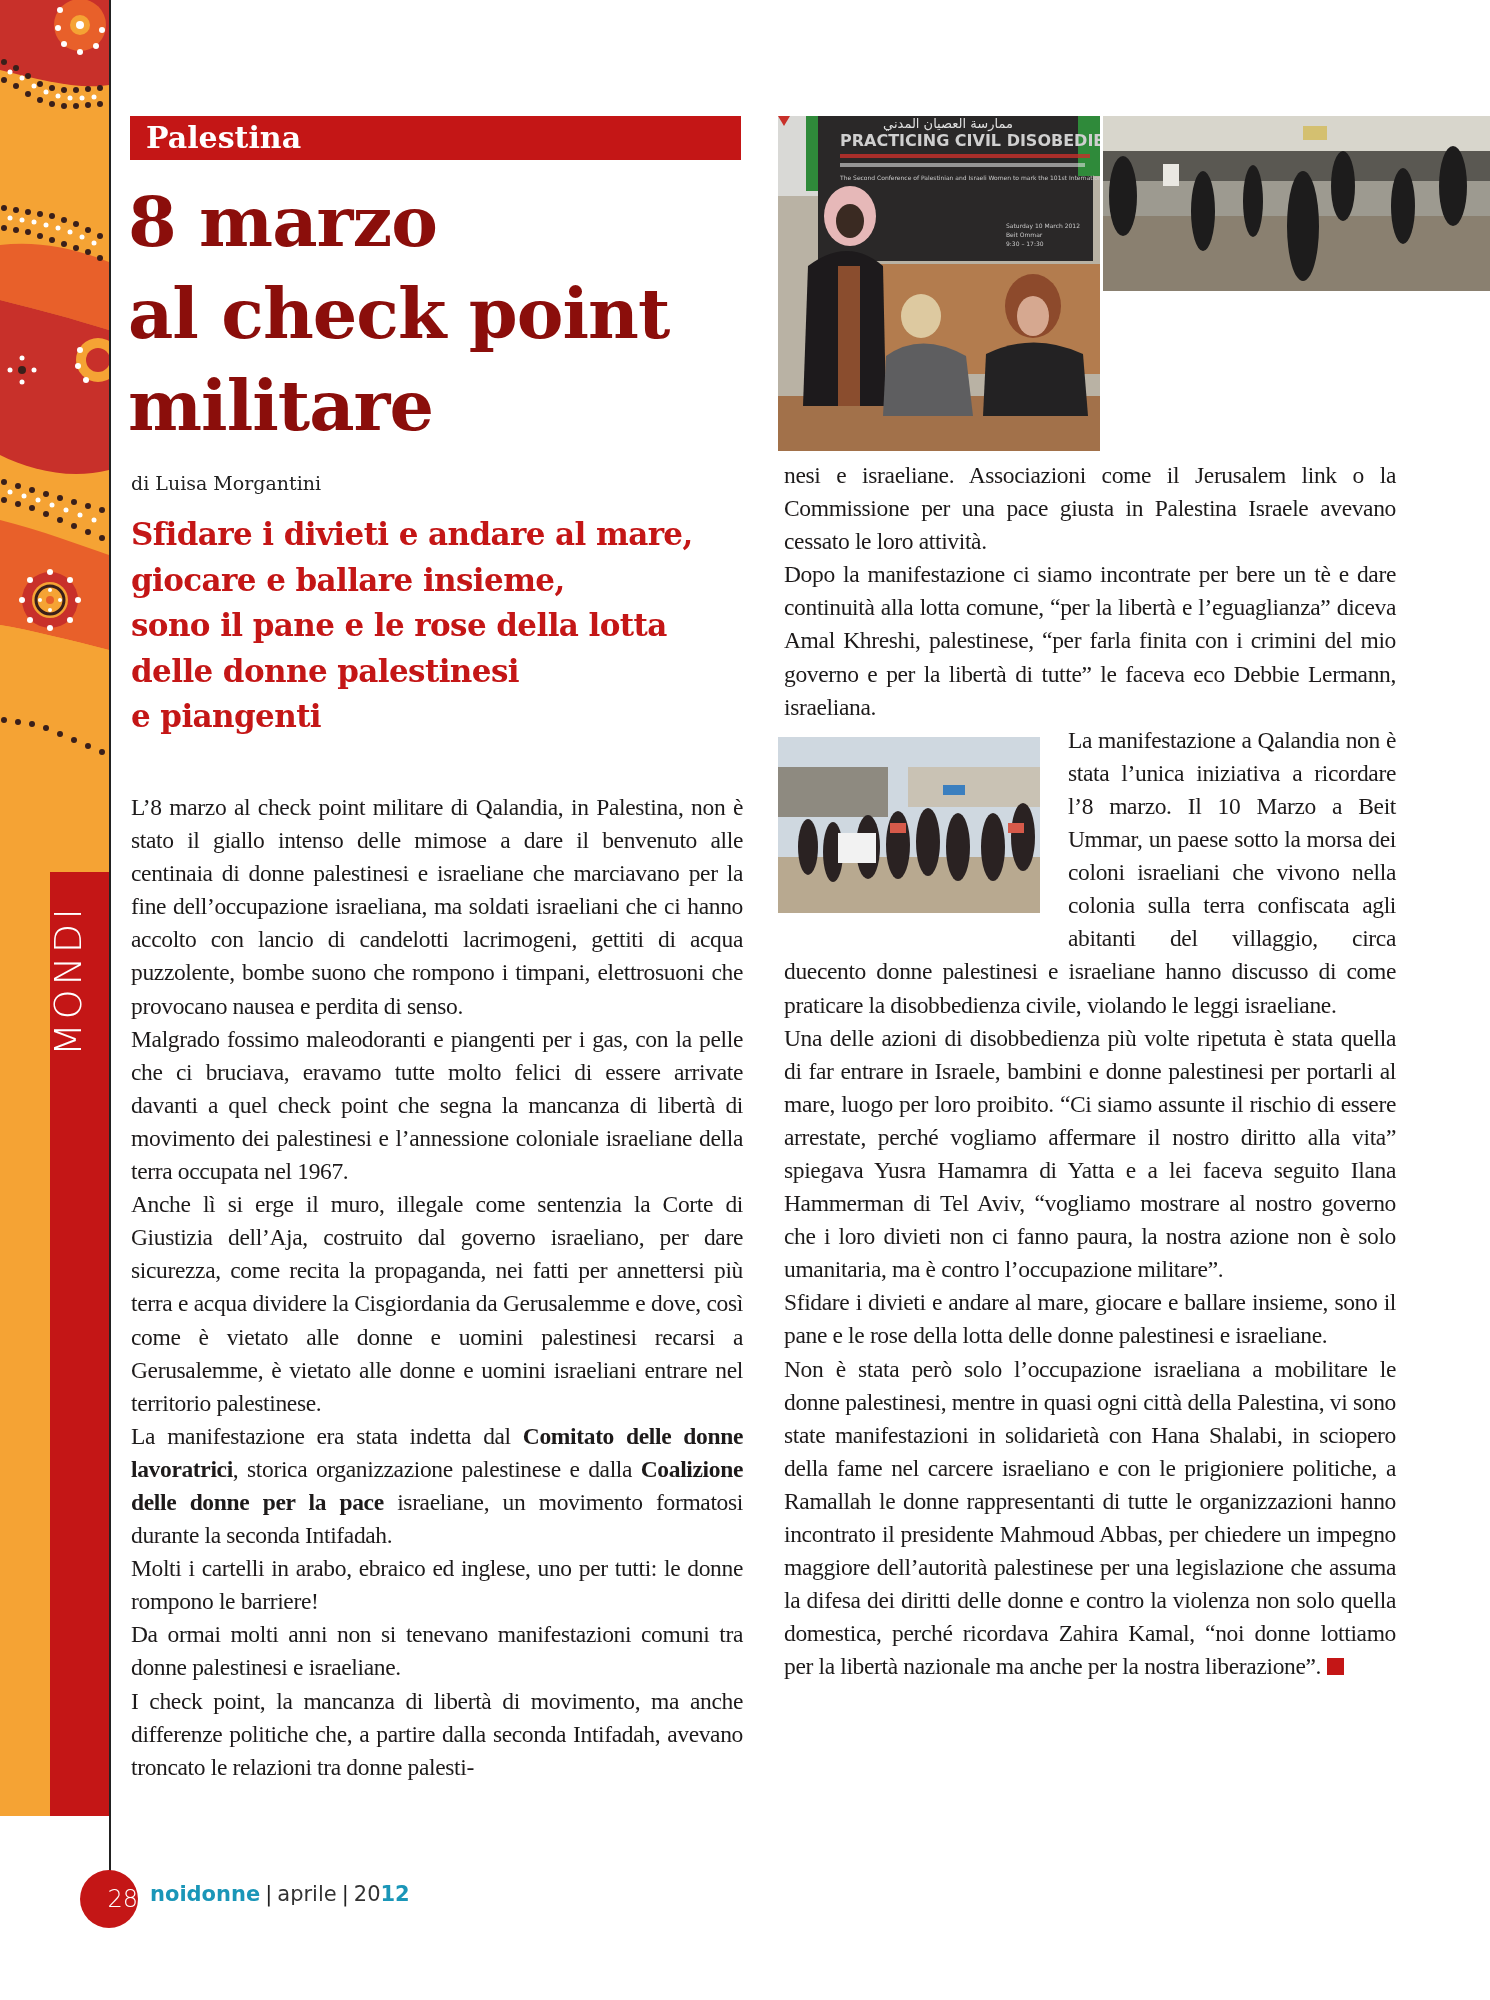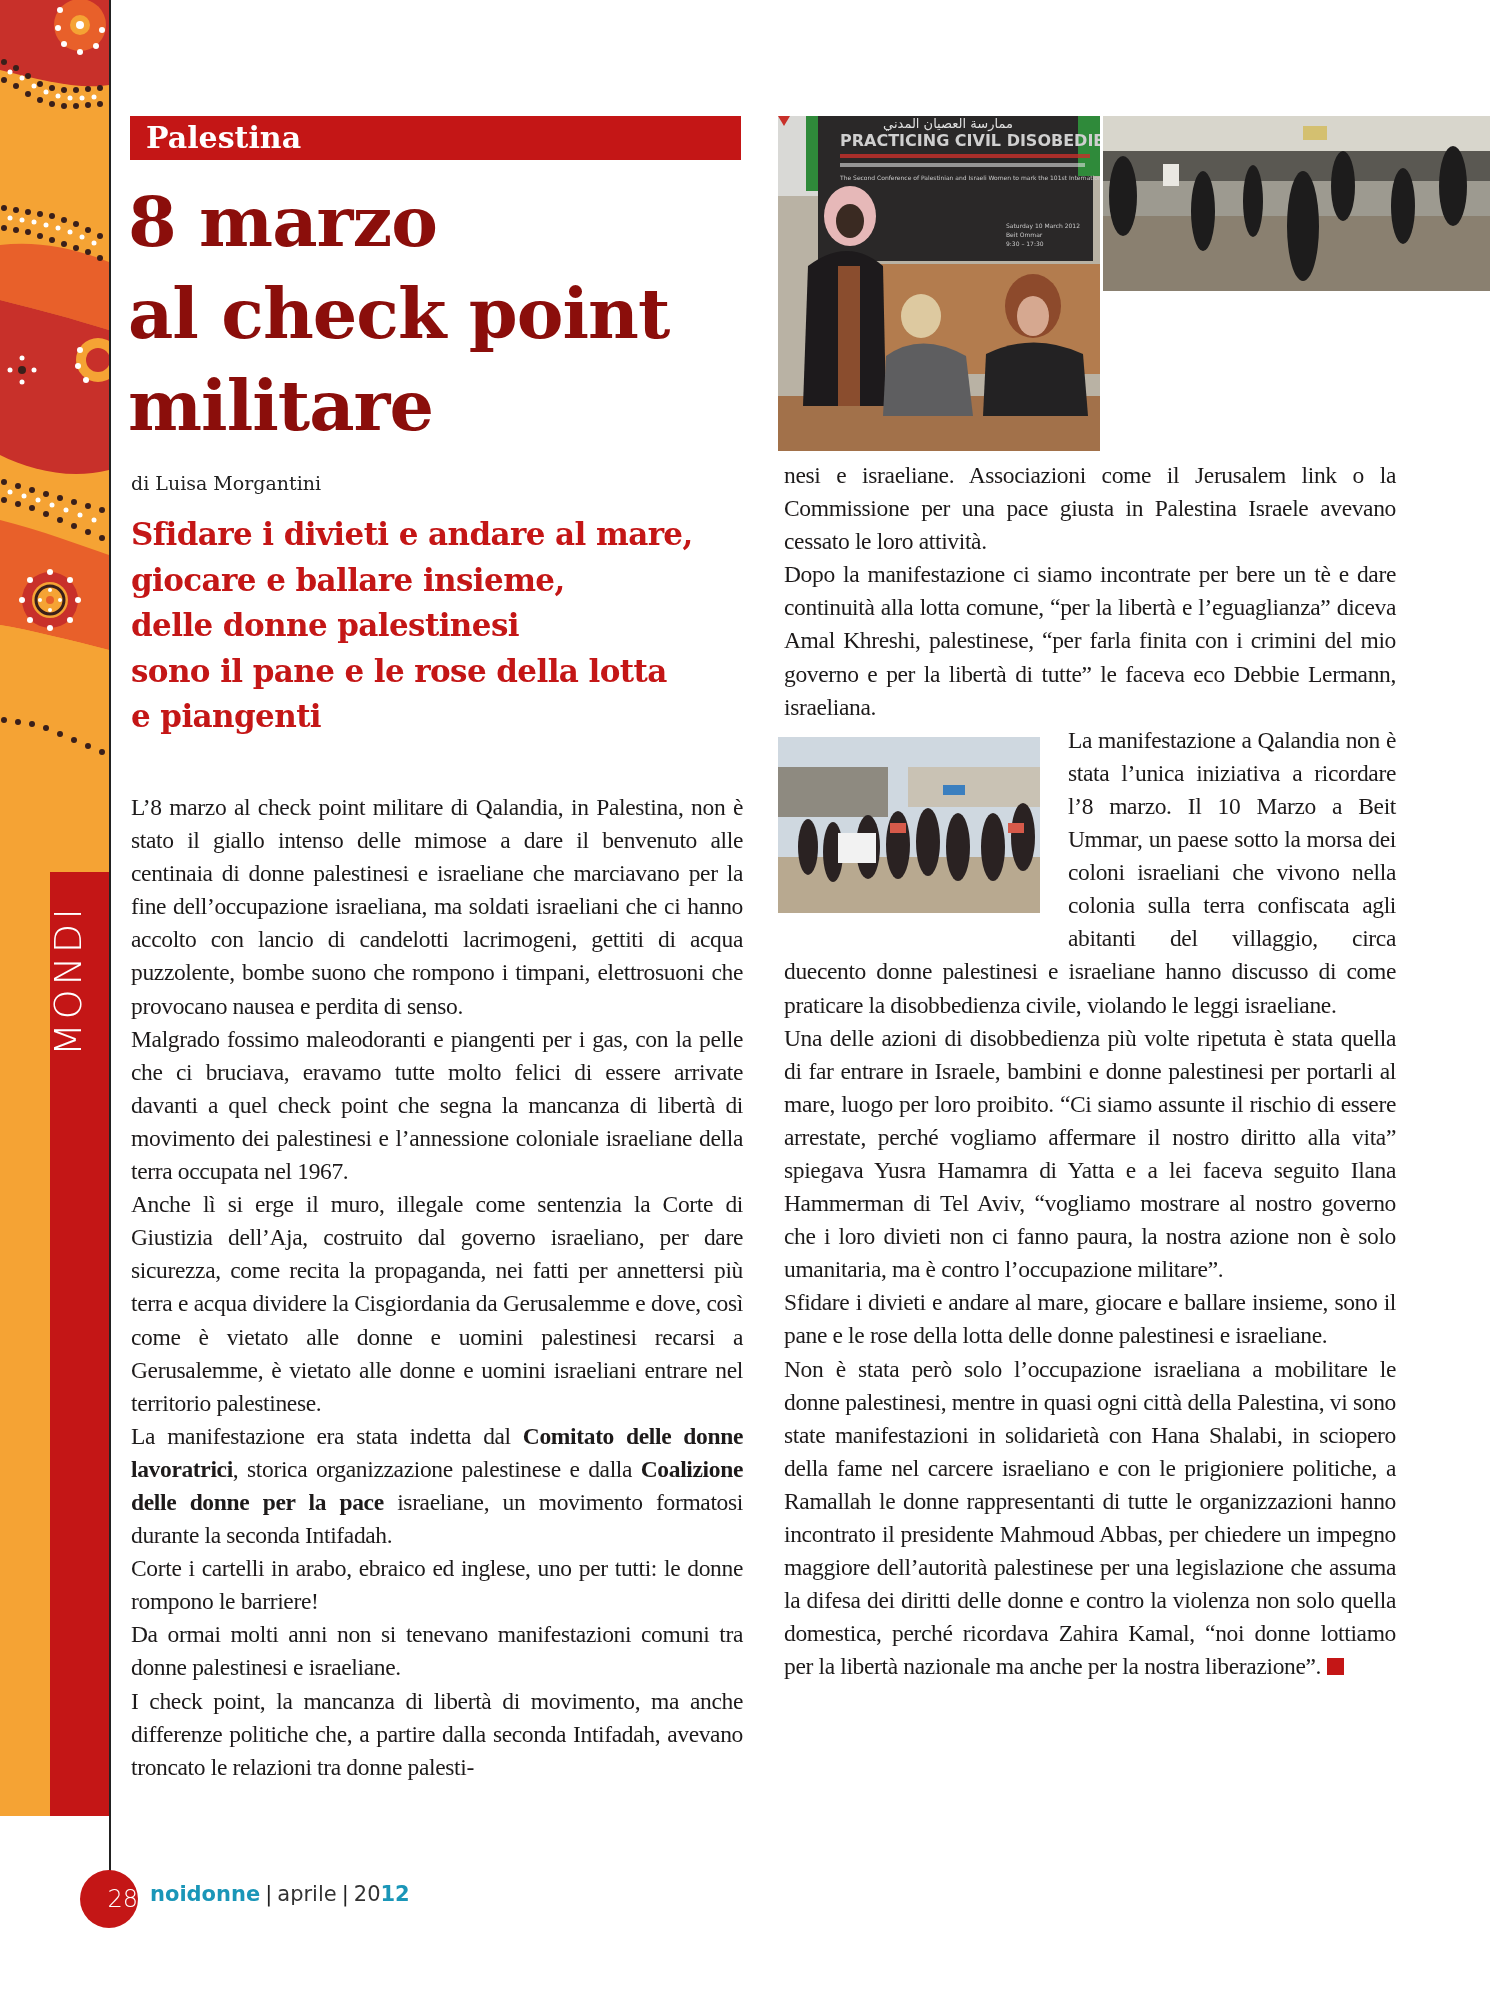--- a/index.html
+++ b/index.html
@@ -211,22 +211,22 @@
 </div>
 <h1 class="title">
   <div>8 marzo</div>
   <div>al check point</div>
   <div>militare</div>
 </h1>
 <div class="byline">di Luisa Morgantini</div>
 <div class="subtitle">
   <div>Sfidare i divieti e andare al mare,</div>
   <div>giocare e ballare insieme,</div>
+  <div>sono il pane e le rose della lotta</div>
   <div>delle donne palestinesi</div>
-  <div>sono il pane e le rose della lotta</div>
   <div>e piangenti</div>
 </div>
 
 <div class="photo photo-conf">
   <svg width="322" height="335" viewBox="0 0 322 335">
     <rect width="322" height="335" fill="#b9b2a4"></rect>
     <rect x="0" y="0" width="40" height="80" fill="#d9d9d6"></rect>
     <polygon points="0,0 12,0 6,10" fill="#c8302a"></polygon>
     <rect x="28" y="0" width="20" height="75" fill="#2f8a3a"></rect>
     <rect x="40" y="0" width="275" height="145" fill="#2a2828"></rect>
@@ -272,21 +272,21 @@
     <rect x="60" y="48" width="16" height="22" fill="#eae8e2"></rect>
     <rect x="200" y="10" width="24" height="14" fill="#d4c070"></rect>
   </svg>
 </div>
 
 <div class="col col-left">
   <p>L’8 marzo al check point militare di Qalandia, in Palestina, non è stato il giallo intenso delle mimose a dare il benvenuto alle centinaia di donne palestinesi e israeliane che marciavano per la fine dell’occupazione israeliana, ma soldati israeliani che ci hanno accolto con lancio di candelotti lacrimogeni, gettiti di acqua puzzolente, bombe suono che rompono i timpani, elettrosuoni che provocano nausea e perdita di senso.</p>
   <p>Malgrado fossimo maleodoranti e piangenti per i gas, con la pelle che ci bruciava, eravamo tutte molto felici di essere arrivate davanti a quel check point che segna la mancanza di libertà di movimento dei palestinesi e l’annessione coloniale israeliane della terra occupata nel 1967.</p>
   <p>Anche lì si erge il muro, illegale come sentenzia la Corte di Giustizia dell’Aja, costruito dal governo israeliano, per dare sicurezza, come recita la propaganda, nei fatti per annettersi più terra e acqua dividere la Cisgiordania da Gerusalemme e dove, così come è vietato alle donne e uomini palestinesi recarsi a Gerusalemme, è vietato alle donne e uomini israeliani entrare nel territorio palestinese.</p>
   <p><span>La manifestazione era stata indetta dal </span><b>Comitato delle donne lavoratrici</b><span>, storica organizzazione palestinese e dalla </span><b>Coalizione delle donne per la pace</b><span> israeliane, un movimento formatosi durante la seconda Intifadah.</span></p>
-  <p>Corte i cartelli in arabo, ebraico ed inglese, uno per tutti: le donne rompono le barriere!</p>
+  <p>Molti i cartelli in arabo, ebraico ed inglese, uno per tutti: le donne rompono le barriere!</p>
   <p>Da ormai molti anni non si tenevano manifestazioni comuni tra donne palestinesi e israeliane.</p>
   <p>I check point, la mancanza di libertà di movimento, ma anche differenze politiche che, a partire dalla seconda Intifadah, avevano troncato le relazioni tra donne palesti-</p>
 </div>
 
 <div class="col col-right">
   <p>nesi e israeliane. Associazioni come il Jerusalem link o la Commissione per una pace giusta in Palestina Israele avevano cessato le loro attività.</p>
   <p>Dopo la manifestazione ci siamo incontrate per bere un tè e dare continuità alla lotta comune, “per la libertà e l’eguaglianza” diceva Amal Khreshi, palestinese, “per farla finita con i crimini del mio governo e per la libertà di tutte” le faceva eco Debbie Lermann, israeliana.</p>
   <div class="wrap-float"></div>
   <p>La manifestazione a Qalandia non è stata l’unica iniziativa a ricordare l’8 marzo. Il 10 Marzo a Beit Ummar, un paese sotto la morsa dei coloni israeliani che vivono nella colonia sulla terra confiscata agli abitanti del villaggio, circa duecento donne palestinesi e israeliane hanno discusso di come praticare la disobbedienza civile, violando le leggi israeliane.</p>
   <p>Una delle azioni di disobbedienza più volte ripetuta è stata quella di far entrare in Israele, bambini e donne palestinesi per portarli al mare, luogo per loro proibito. “Ci siamo assunte il rischio di essere arrestate, perché vogliamo affermare il nostro diritto alla vita” spiegava Yusra Hamamra di Yatta e a lei faceva seguito Ilana Hammerman di Tel Aviv, “vogliamo mostrare al nostro governo che i loro divieti non ci fanno paura, la nostra azione non è solo umanitaria, ma è contro l’occupazione militare”.</p>

